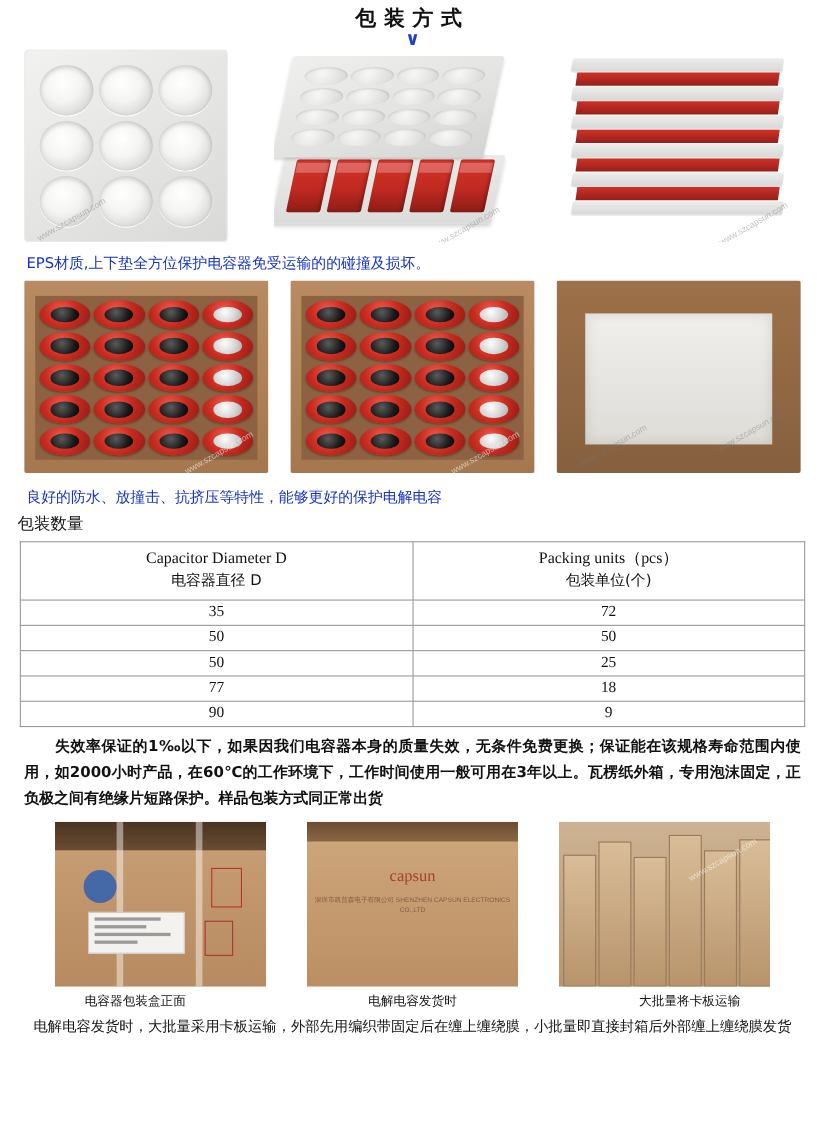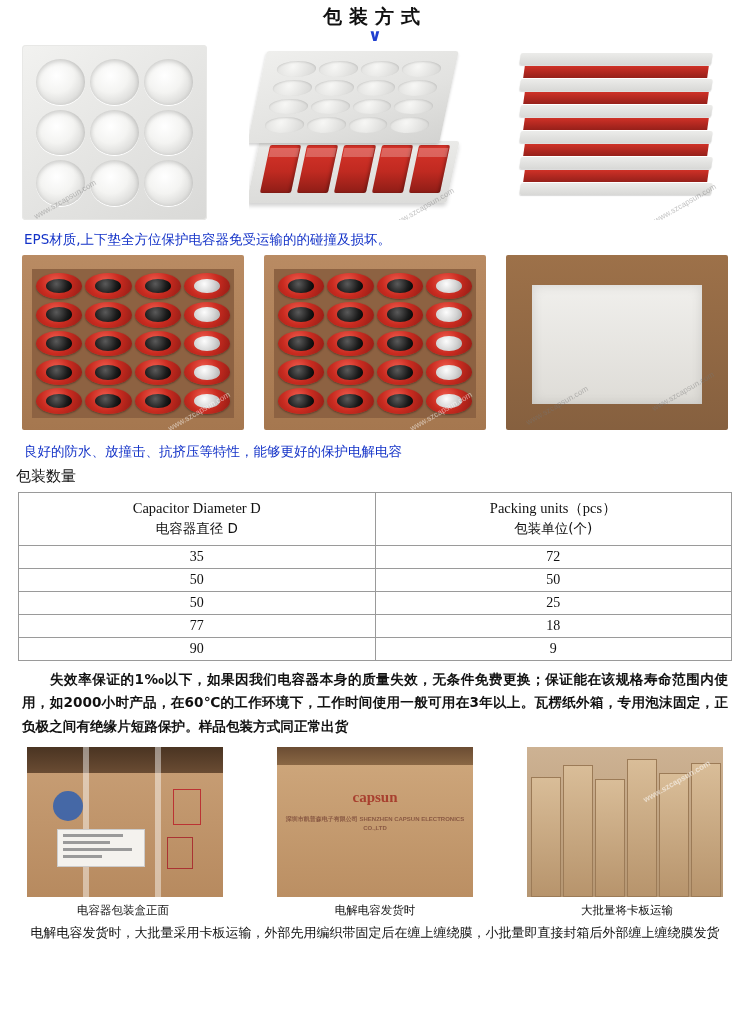--- a/index.html
+++ b/index.html
@@ -273,22 +273,21 @@
     text-align: justify;
     font-weight: bold;
     color: #111;
     text-indent: 28px;
   }
 
   
   .r3 {
     margin-top: 8px;
     height: 152px;
-    padding: 0 27px;
-    font-weight: bold;
+    padding: 0 50px;
   }
   .r3 .ph { width: 196px; height: 150px; position: relative; }
   .box-front {
     width: 100%; height: 100%;
     background: linear-gradient(180deg,#c9a077 0%, #b78a5f 100%);
     position: relative; overflow: hidden;
   }
   .box-front .top {
     position: absolute; left: 0; right: 0; top: 0; height: 26px;
     background: linear-gradient(180deg,#4a3422,#6a4c33);

